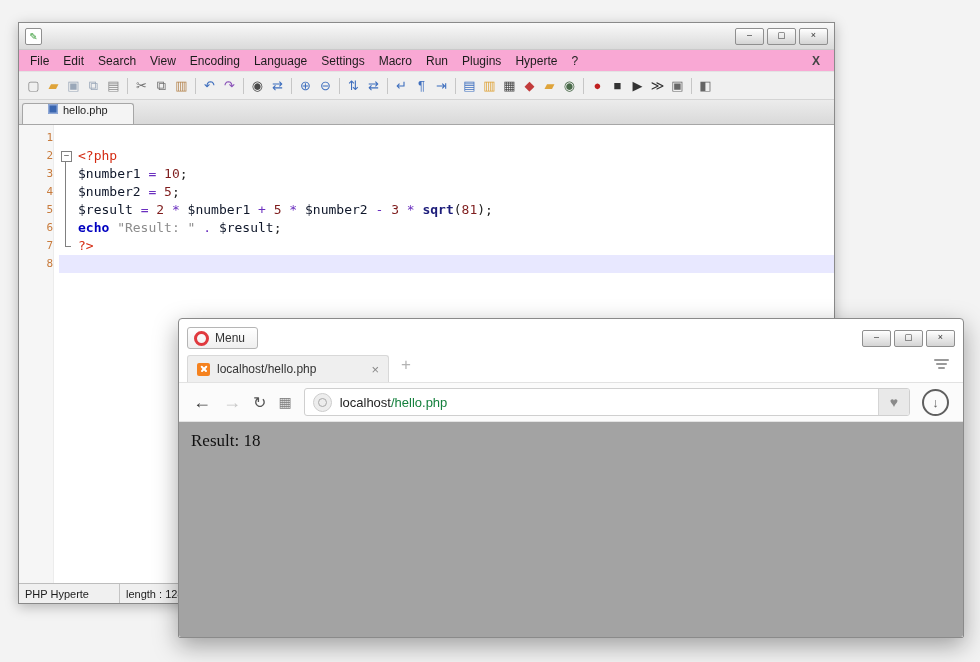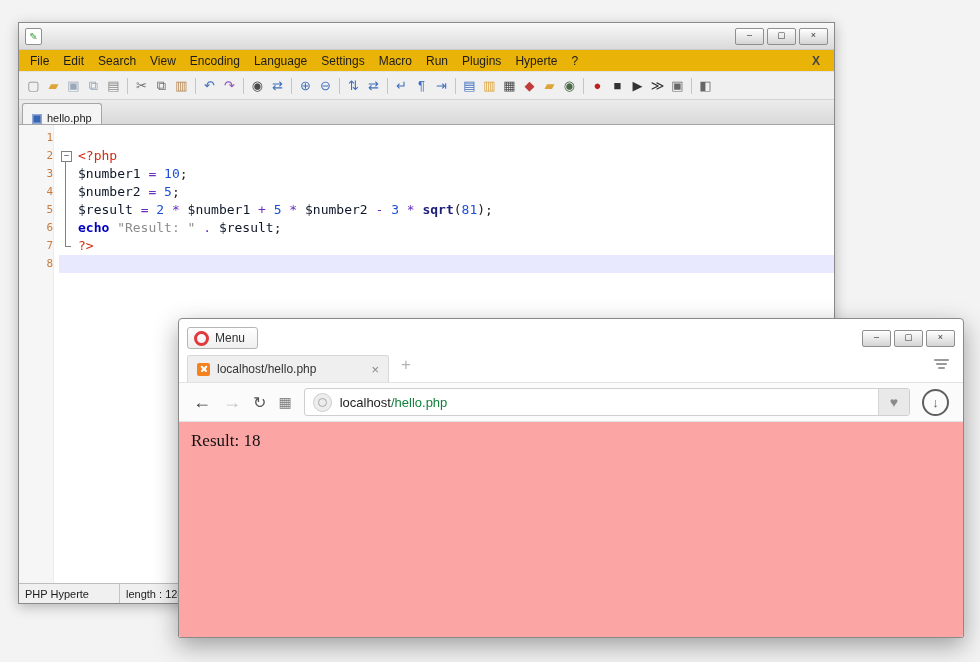--- a/index.html
+++ b/index.html
@@ -12,32 +12,32 @@
        display:flex;flex-direction:column;box-shadow:0 3px 12px rgba(0,0,0,.25)}
   .np-title{height:26px;display:flex;align-items:center;gap:6px;padding:0 6px;
             background:linear-gradient(#f9f9f9,#dadada);border-bottom:1px solid #c9c9c9}
   .npp-logo{width:15px;height:15px;background:#fff;border:1px solid #8f8f8f;border-radius:2px;
             display:flex;align-items:center;justify-content:center;font-size:10px;color:#3a9d3a;flex:none}
   .np-title-text{font-size:12px;font-weight:bold;color:#1c1c1c;white-space:nowrap}
   .win-btns{margin-left:auto;display:flex;gap:3px}
   .win-btn{width:27px;height:15px;border:1px solid #8f8f8f;border-radius:2px;
            background:linear-gradient(#ffffff,#d4d4d4);font-size:9px;line-height:13px;
            text-align:center;color:#333;cursor:default}
-  .np-menu{height:21px;display:flex;align-items:center;background:#eab308;padding:0 4px;
+  .np-menu{height:21px;display:flex;align-items:center;background:#f9a8d4;padding:0 4px;
            font-size:12px;color:#1c1c1c}
   .np-menu-item{padding:2px 7px;border-radius:2px}
   .np-menu-x{margin-left:auto;padding:0 10px;color:#444;font-size:12px;font-weight:bold}
   .np-tool{height:27px;display:flex;align-items:center;padding:0 5px;background:#f0f0f0;
            border-top:1px solid #e3e3e3;border-bottom:1px solid #d4d4d4;gap:1px}
   .tbicon{width:19px;height:19px;display:flex;align-items:center;justify-content:center;
           font-size:13px;border-radius:2px}
   .tbsep{width:1px;height:16px;background:#c6c6c6;margin:0 3px}
   .np-tabbar{height:22px;background:linear-gradient(#ececec,#d9d9d9);display:flex;
              align-items:flex-end;padding:2px 3px 0;border-bottom:1px solid #a6a6a6}
-  .np-tab{height:20px;display:flex;align-items:flex-end;gap:5px;padding:0 9px;background:#f4f4f4;
+  .np-tab{height:20px;display:flex;align-items:flex-start;gap:5px;padding:0 25px;background:#f4f4f4;
           border:1px solid #a6a6a6;border-bottom:none;border-radius:3px 3px 0 0;
           font-size:11px;color:#1c1c1c}
   .tab-save{width:10px;height:10px;background:#3a66b0;border-radius:1px;
             box-shadow:inset 0 0 0 1.5px #8fa8d6;flex:none}
   .np-editor{flex:1;background:#ffffff;position:relative;overflow:hidden;padding-top:4px}
   .gutter-bg{position:absolute;left:0;top:0;bottom:0;width:34px;background:#f6f6f6;
              border-right:1px solid #ececec}
   .cl{display:flex;height:18px;line-height:18px;font-family:"DejaVu Sans Mono",monospace;
       font-size:13px;position:relative}
   .ln{flex:0 0 34px;text-align:right;padding-right:6px;color:#c87b3c;font-size:11px}
@@ -46,21 +46,21 @@
   .fold{flex:0 0 13px;position:relative}
   .fold.mid::before{content:"";position:absolute;left:6px;top:0;bottom:0;border-left:1px solid #808080}
   .fold.end::before{content:"";position:absolute;left:6px;top:0;height:9px;width:5px;
                     border-left:1px solid #808080;border-bottom:1px solid #808080}
   .fold.open::after{content:"";position:absolute;left:6px;top:14px;bottom:0;border-left:1px solid #808080}
   .fbox{position:absolute;left:2px;top:4px;width:9px;height:9px;border:1px solid #808080;
         background:#fff;font-size:9px;line-height:7px;text-align:center;color:#555;font-style:normal}
   .ct{white-space:pre;padding-left:6px}
   .c-tag{color:#d42b12}
   .c-var{color:#0f172a}
-  .c-num{color:#1d4ed8}
+  .c-num{color:#7f1d1d}
   .c-op{color:#6a2fbf}
   .c-str{color:#8c8c8c}
   .c-kw{color:#0000c0;font-weight:bold}
   .c-fn{color:#1d1d7a;font-weight:bold}
   .c-pl{color:#202020}
   .np-status{height:19px;background:#f0f0f0;border-top:1px solid #bdbdbd;display:flex;
              align-items:stretch;font-size:11px;color:#1c1c1c}
   .st-cell{padding:0 6px;border-right:1px solid #c4c4c4;display:flex;align-items:center;
            white-space:nowrap;overflow:hidden}
   .st-cell:first-child{flex:0 0 88px}
@@ -104,21 +104,21 @@
   .site-badge{width:17px;height:17px;border-radius:50%;background:#ededed;border:1px solid #cccccc;
               margin:0 8px;flex:none;display:flex;align-items:center;justify-content:center}
   .site-badge::after{content:"";width:7px;height:7px;border:1.5px solid #a8a8a8;border-radius:50%}
   .url{font-size:13px;color:#222;white-space:nowrap}
   .url-path{color:#15803d}
   .heart-btn{margin-left:auto;width:30px;height:100%;background:#e9e9e9;border-left:1px solid #d5d5d5;
              display:flex;align-items:center;justify-content:center;color:#8a8a8a;font-size:14px}
   .download-btn{width:23px;height:23px;border:2px solid #5f5f5f;border-radius:50%;flex:none;
                 display:flex;align-items:center;justify-content:center;color:#5f5f5f;
                 font-weight:bold;font-size:13px;line-height:1}
-  .op-content{flex:1;background:#fca5a5;padding:9px 12px;font-family:"Liberation Serif",serif;
+  .op-content{flex:1;background:#a3a3a3;padding:9px 12px;font-family:"Liberation Serif",serif;
               font-size:17px;color:#101010;border-radius:0 0 2px 2px}
 </style>
 </head>
 <body>
 
 <div class="window" id="npp">
   <div class="np-title">
     <span class="npp-logo">✎</span>
     <span class="win-btns">
       <span class="win-btn">–</span>

